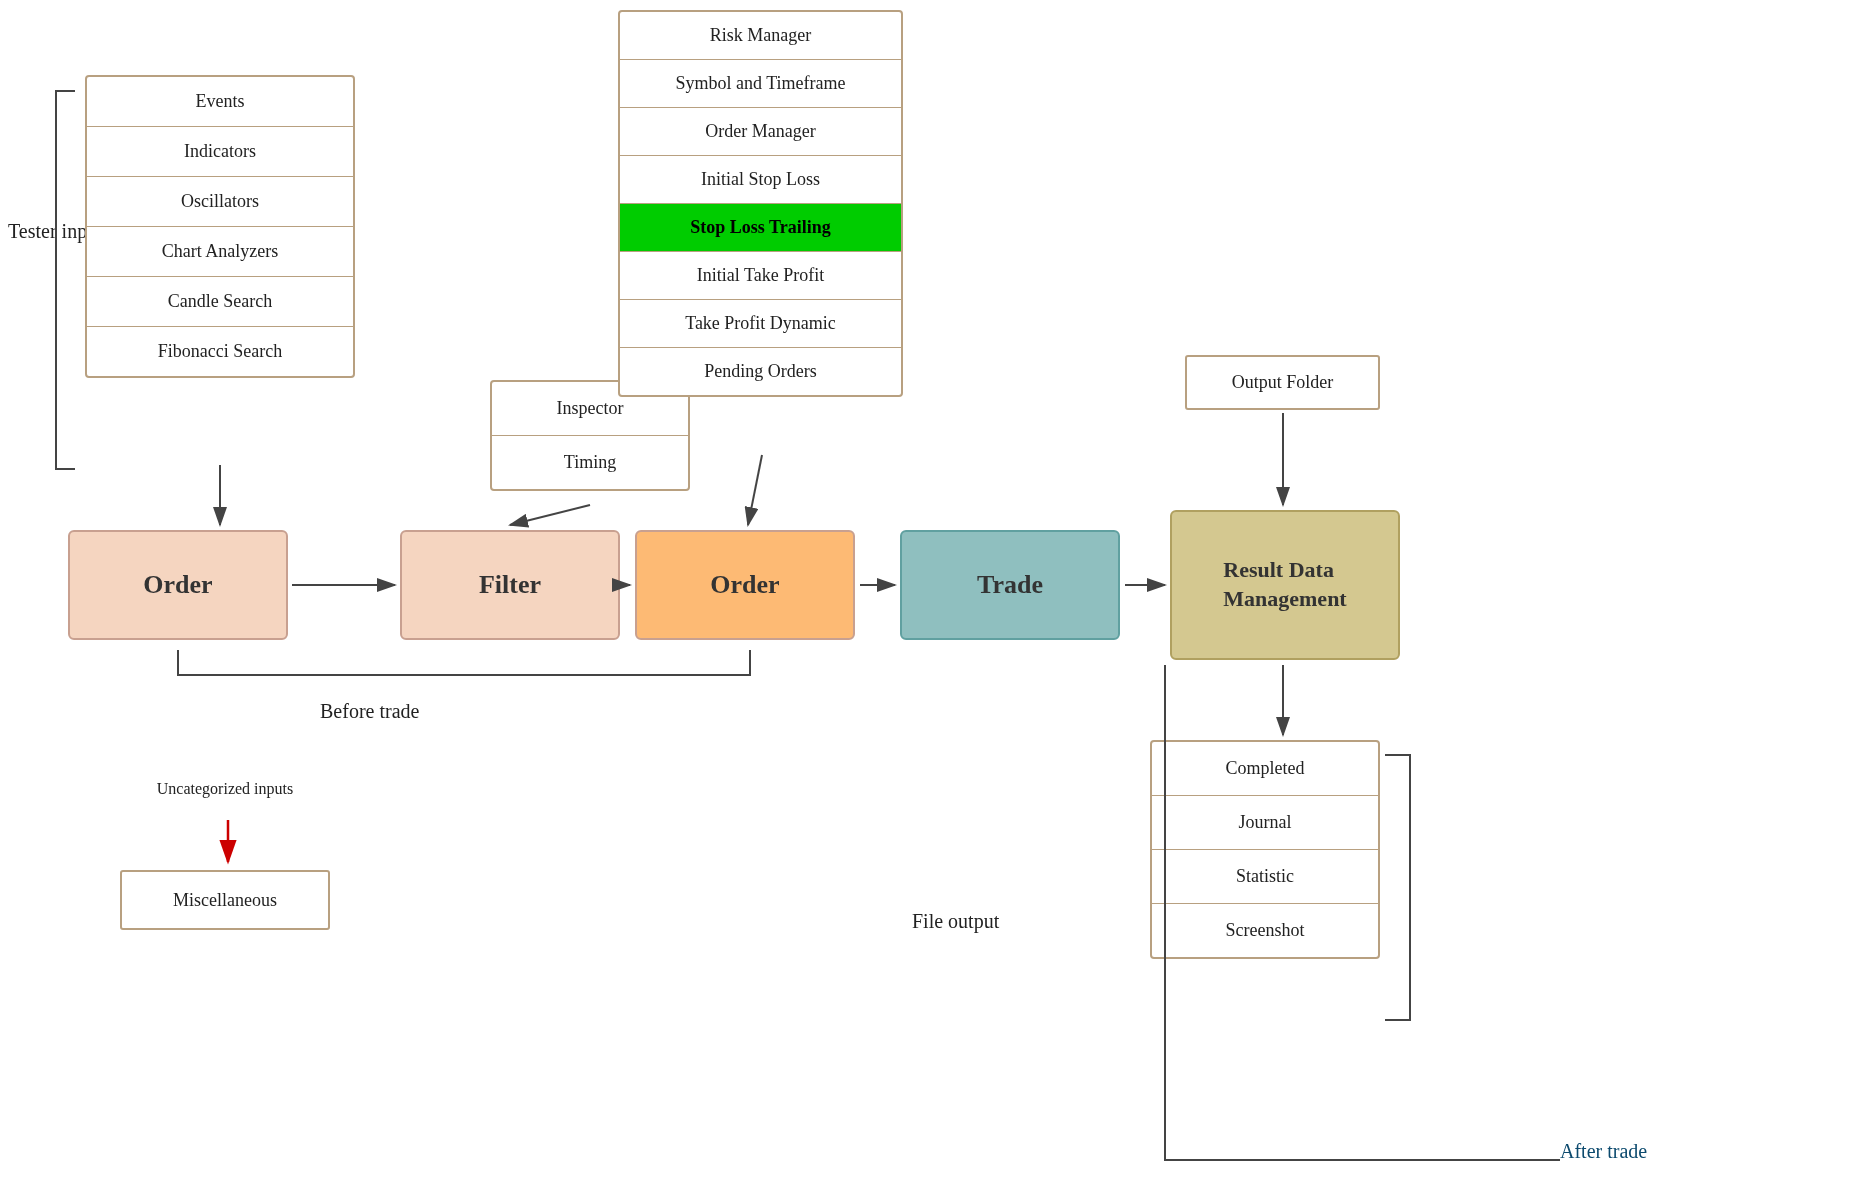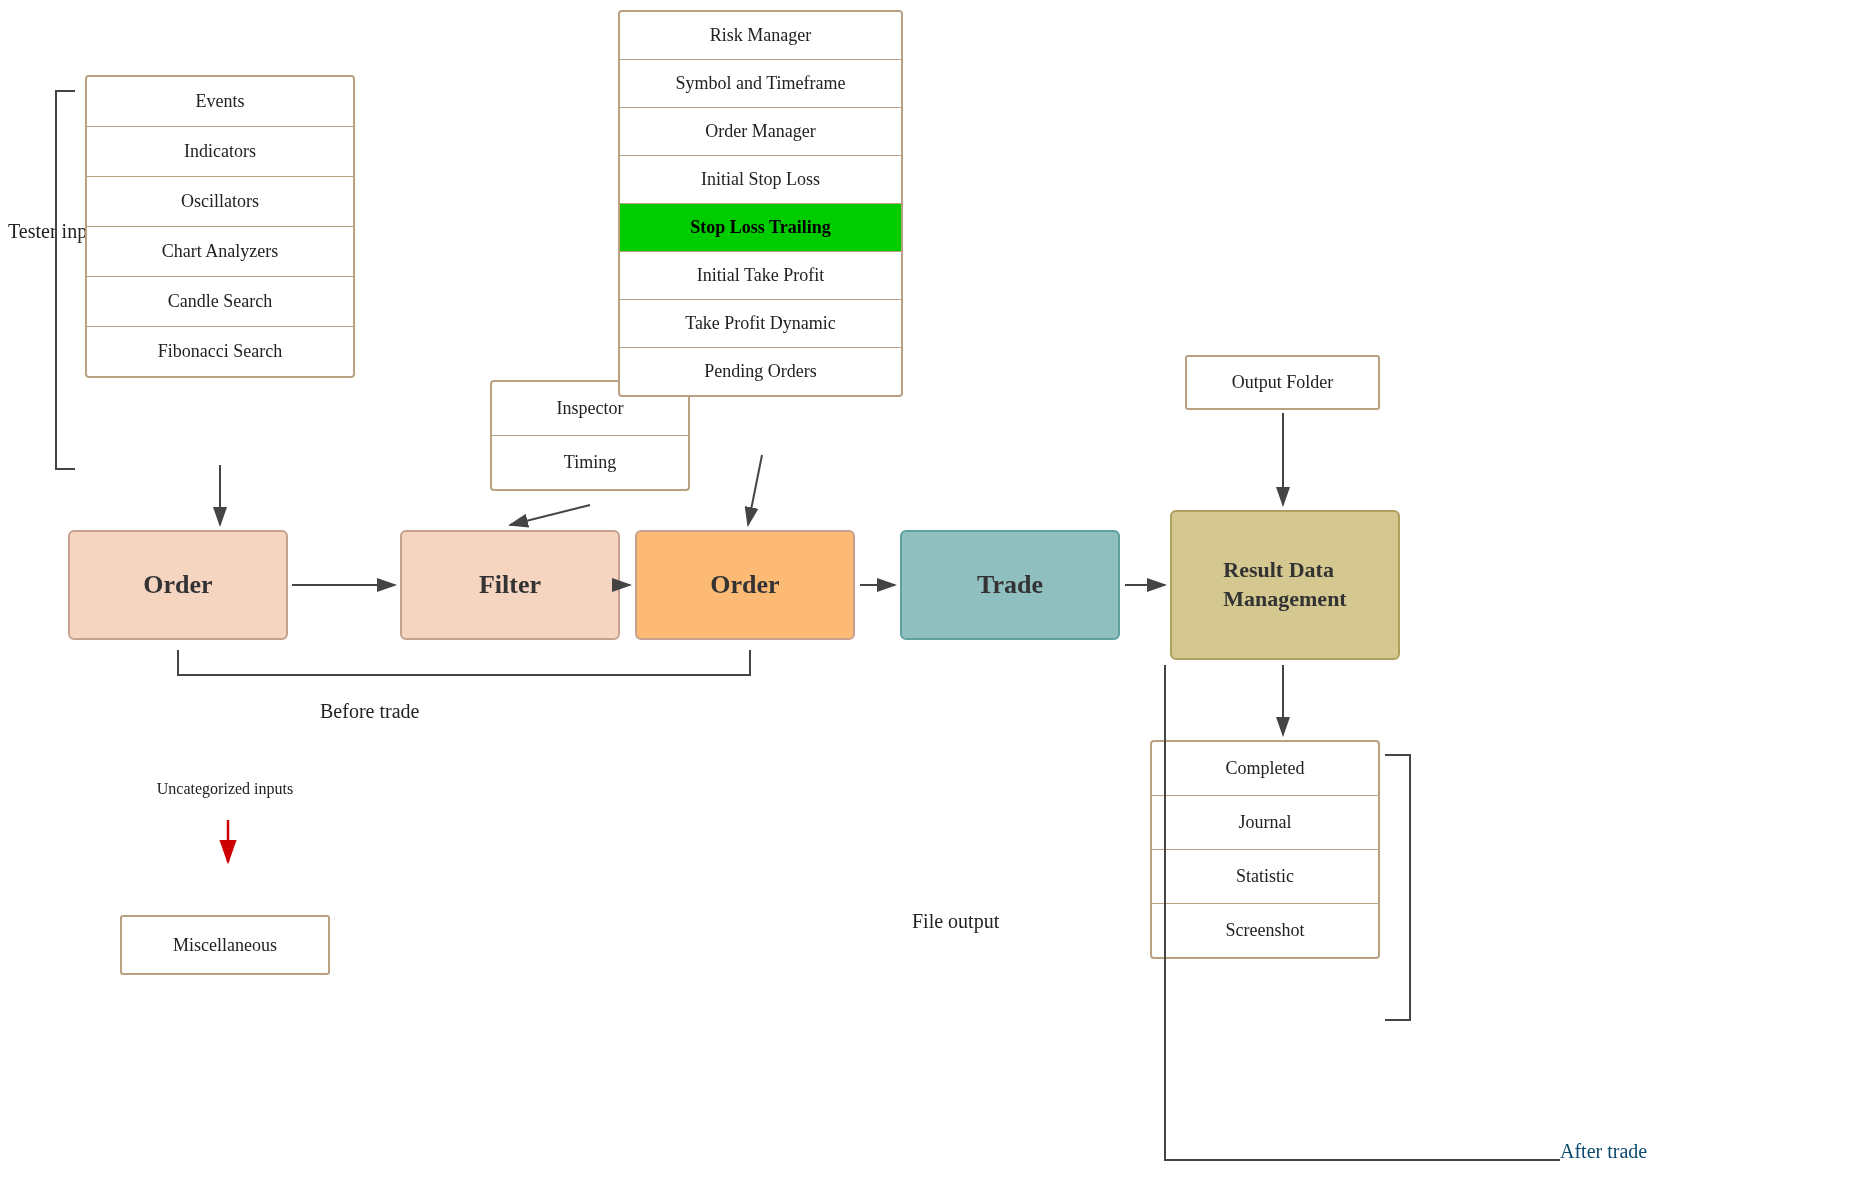--- a/index.html
+++ b/index.html
@@ -241,21 +241,20 @@
       width: 210px;
       height: 60px;
       border: 2px solid #b8a080;
       background: #fff;
       display: flex;
       align-items: center;
       justify-content: center;
       font-size: 18px;
       color: #222;
       border-radius: 3px;
-      margin-top: 45px;
     }
 
     .uncategorized-label {
       position: absolute;
       left: 140px;
       top: 780px;
       font-size: 16px;
       color: #222;
       text-align: center;
       width: 170px;

